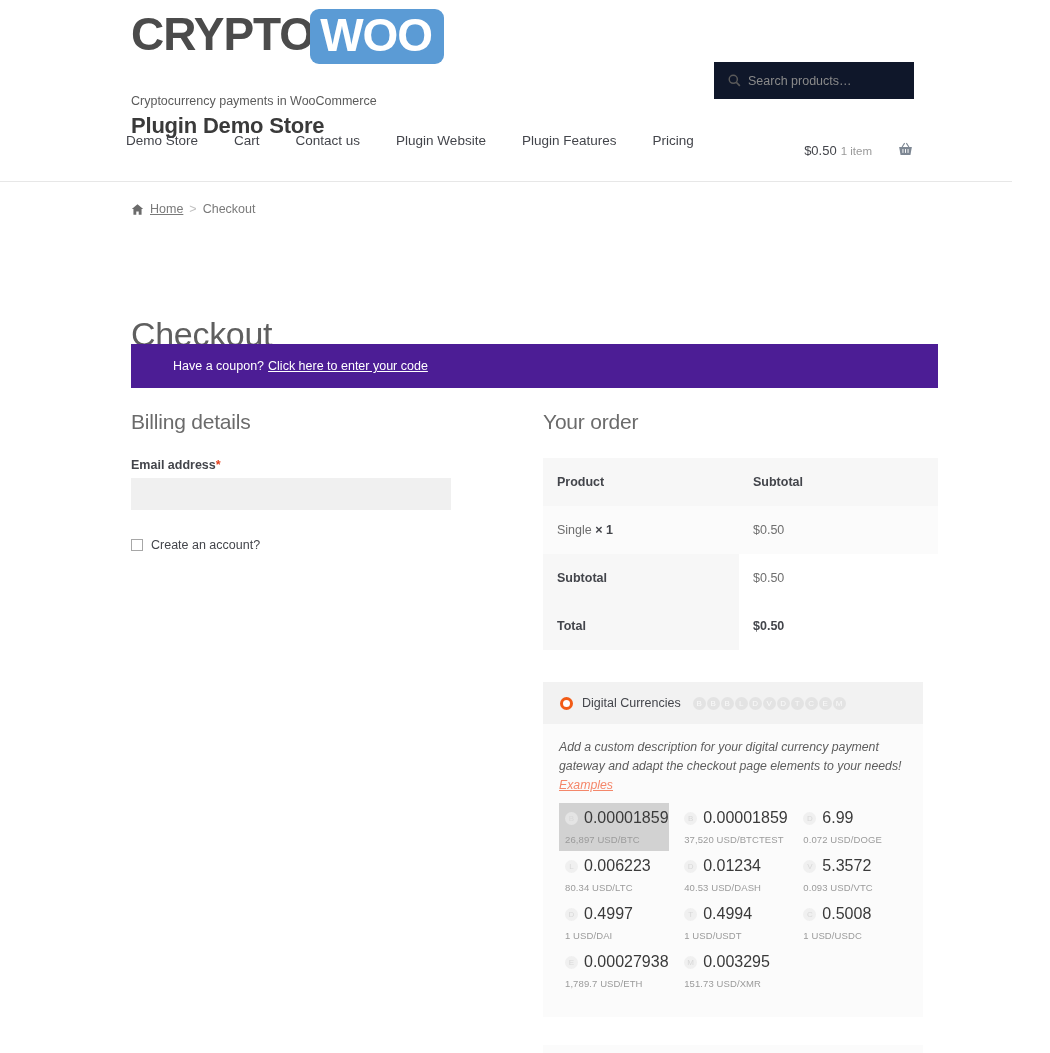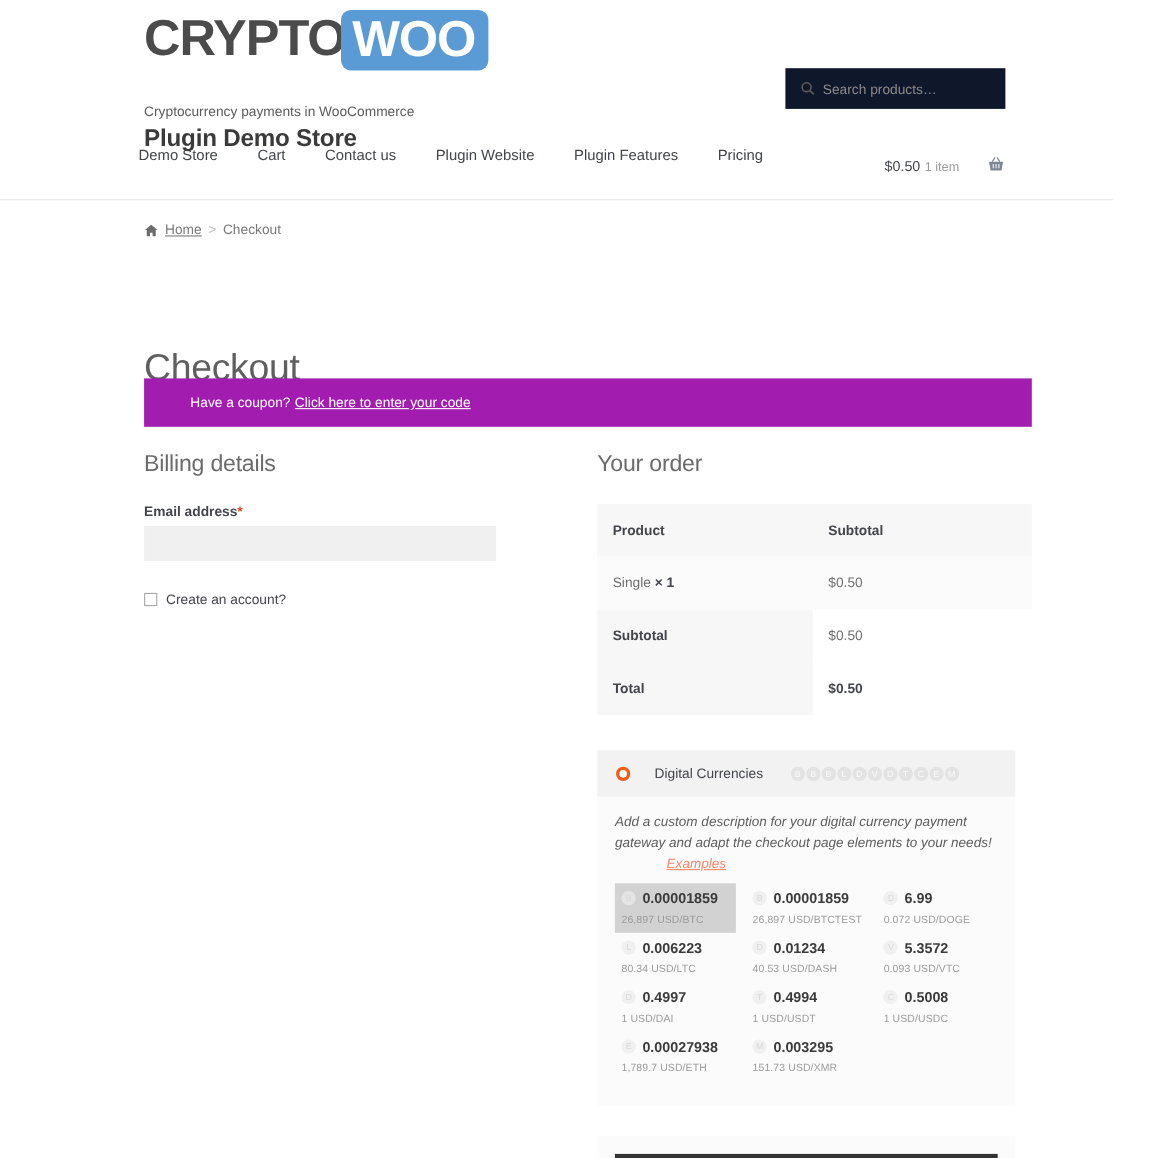--- a/index.html
+++ b/index.html
@@ -90,21 +90,21 @@
   
   .content { position: absolute; left: 0; top: 250px; width: 1050px; }
   .page-title {
     position: absolute; left: 131px; top: 42px;
     font-size: 34px; font-weight: normal; color: #5f5f5f; letter-spacing: -0.3px;
   }
 
   .coupon-bar {
     position: absolute; left: 131px; top: 94px;
     width: 807px; height: 44px;
-    background: #a21caf;
+    background: #4c1d95;
     display: flex; align-items: center;
     padding-left: 42px;
     font-size: 12.5px; color: #ffffff;
   }
   .coupon-bar a { color: #ffffff; text-decoration: underline; margin-left: 4px; }
 
   .col-left { position: absolute; left: 131px; top: 160px; width: 320px; }
   .col-right { position: absolute; left: 543px; top: 160px; width: 395px; }
 
   .section-head {
@@ -140,21 +140,21 @@
   .order-table tfoot td { background: #ffffff; color: #6f6f6f; }
   .order-table tfoot tr.total-row td { font-weight: bold; color: #43454b; }
   .order-table .c2 { width: 196px; }
 
   
   .payment-box {
     margin-top: 32px; width: 380px; background: #fbfbfb;
   }
   .pay-header {
     background: #f2f2f2; padding: 14px 0 14px 17px;
-    display: flex; align-items: center; gap: 22px;
+    display: flex; align-items: center; gap: 9px;
   }
   .radio-on {
     width: 13px; height: 13px; border-radius: 50%;
     background: #fff; border: 3px solid #f25b16;
     box-shadow: inset 0 0 0 2px #fff;
     display: inline-block; flex: none;
   }
   .pay-title { font-size: 12.5px; color: #43454b; }
   .coin-strip { display: flex; gap: 1px; margin-left: 3px; }
   .coin-ic {
@@ -162,36 +162,36 @@
     background: #e3e3e3; color: #fafafa;
     font-size: 8px; line-height: 13px; text-align: center;
     font-family: "Liberation Sans", sans-serif; flex: none;
   }
 
   .pay-body { padding: 14px 16px 22px 16px; }
   .pay-desc {
     font-size: 12.3px; font-style: italic; color: #5d5d5d;
     line-height: 1.55; margin: 0 0 8px 0;
   }
-  .pay-desc a { color: #f4876a; font-style: italic; margin-left: 47px; }
+  .pay-desc a { color: #f4876a; font-style: italic; }
 
   .cur-grid { display: flex; flex-wrap: wrap; }
   .cur-cell {
     width: 31.5%; margin-right: 2.75%; padding: 6px 4px 6px 6px;
   }
   .cur-cell:nth-child(3n) { margin-right: 0; }
   .cur-cell.selected { background: #d2d2d2; }
   .cur-top { display: flex; align-items: center; gap: 6px; }
   .cur-radio {
     width: 13px; height: 13px; border-radius: 50%;
     background: #f0f0f0; flex: none;
     color: #d8d8d8; font-size: 8px; line-height: 13px; text-align: center;
   }
   .cur-cell.selected .cur-radio { background: #e4e4e4; }
-  .cur-amount { font-size: 13px; font-weight: bold; color: #3a3a3a; }
+  .cur-amount { font-size: 16px; font-weight: normal; color: #3a3a3a; }
   .cur-rate { font-size: 9.5px; color: #9b9b9b; margin-top: 7px; letter-spacing: 0.1px; }
 
   .place-order-wrap {
     margin-top: 28px; width: 380px; background: #fbfbfb; padding: 16px 16px 22px 16px;
   }
   .place-order-btn {
     width: 100%; height: 52px; background: #333333; color: #fff;
     border: none; font-size: 14.5px; font-weight: bold;
     font-family: "Liberation Sans", sans-serif; cursor: pointer;
   }
@@ -338,21 +338,21 @@
                   <span class="cur-radio">B</span>
                   <span class="cur-amount">0.00001859</span>
                 </div>
                 <div class="cur-rate">26,897 USD/BTC</div>
               </div>
               <div class="cur-cell">
                 <div class="cur-top">
                   <span class="cur-radio">B</span>
                   <span class="cur-amount">0.00001859</span>
                 </div>
-                <div class="cur-rate">26,897 USD/BTCTEST</div>
+                <div class="cur-rate">37,520 USD/BTCTEST</div>
               </div>
               <div class="cur-cell">
                 <div class="cur-top">
                   <span class="cur-radio">D</span>
                   <span class="cur-amount">6.99</span>
                 </div>
                 <div class="cur-rate">0.072 USD/DOGE</div>
               </div>
               <div class="cur-cell">
                 <div class="cur-top">

